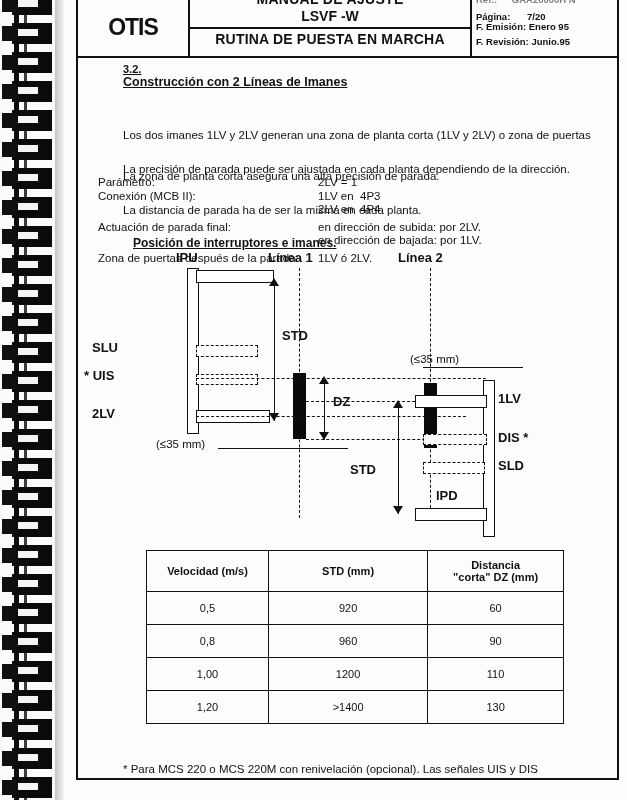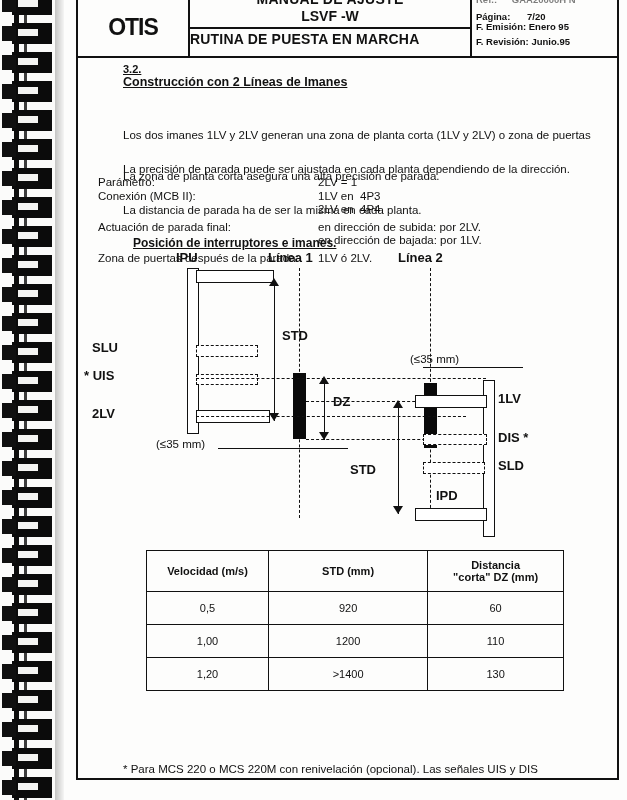--- a/index.html
+++ b/index.html
@@ -27,21 +27,21 @@
 
   
   .hdr{position:absolute;left:12px;top:0px;width:543px;height:58px;border:2px solid #111;border-top:none;box-sizing:border-box;}
   .hdr-logo{position:absolute;left:0;top:0;width:110px;height:54px;display:flex;align-items:center;justify-content:center;}
   .hdr-logo span{font-weight:bold;font-size:23px;letter-spacing:-1px;line-height:1;}
   .hdr-vline{position:absolute;top:0;width:2px;height:100%;background:#111;}
   .hdr-mid{position:absolute;left:112px;top:0;width:280px;height:54px;}
   .hdr-t1{position:absolute;left:0;top:-9px;width:100%;text-align:center;font-size:14px;font-weight:bold;letter-spacing:.3px;}
   .hdr-t2{position:absolute;left:0;top:8px;width:100%;text-align:center;font-size:14px;font-weight:bold;}
   .hdr-hline{position:absolute;left:112px;top:27px;width:280px;height:2px;background:#111;}
-  .hdr-t3{position:absolute;left:0;top:31px;width:100%;font-size:14px;font-weight:bold;letter-spacing:.2px;}
+  .hdr-t3{position:absolute;left:0;top:31px;width:100%;text-align:center;font-size:14px;font-weight:bold;letter-spacing:.2px;}
   .hdr-right{position:absolute;left:394px;top:0;width:147px;height:54px;font-size:9.5px;font-weight:bold;padding-left:4px;box-sizing:border-box;}
   .hdr-right div{position:absolute;white-space:nowrap;}
   .r0{top:-6px;left:4px;opacity:.55;}
   .r1{top:11px;left:4px;}
   .r2{top:21px;left:4px;}
   .r3{top:36px;left:4px;}
 
   
   .frame{position:absolute;left:12px;top:58px;width:543px;height:722px;border:2px solid #111;border-top:none;box-sizing:border-box;}
 
@@ -267,20 +267,25 @@
             </th>
           </tr>
         </thead>
         <tbody id="tbody">
             <tr>
               <td class="c1">0,5</td>
               <td class="c2">920</td>
               <td class="c3">60</td>
             </tr>
             <tr>
+              <td class="c1">0,8</td>
+              <td class="c2">960</td>
+              <td class="c3">90</td>
+            </tr>
+            <tr>
               <td class="c1">1,00</td>
               <td class="c2">1200</td>
               <td class="c3">110</td>
             </tr>
             <tr>
               <td class="c1">1,20</td>
               <td class="c2">&gt;1400</td>
               <td class="c3">130</td>
             </tr>
           </tbody>

